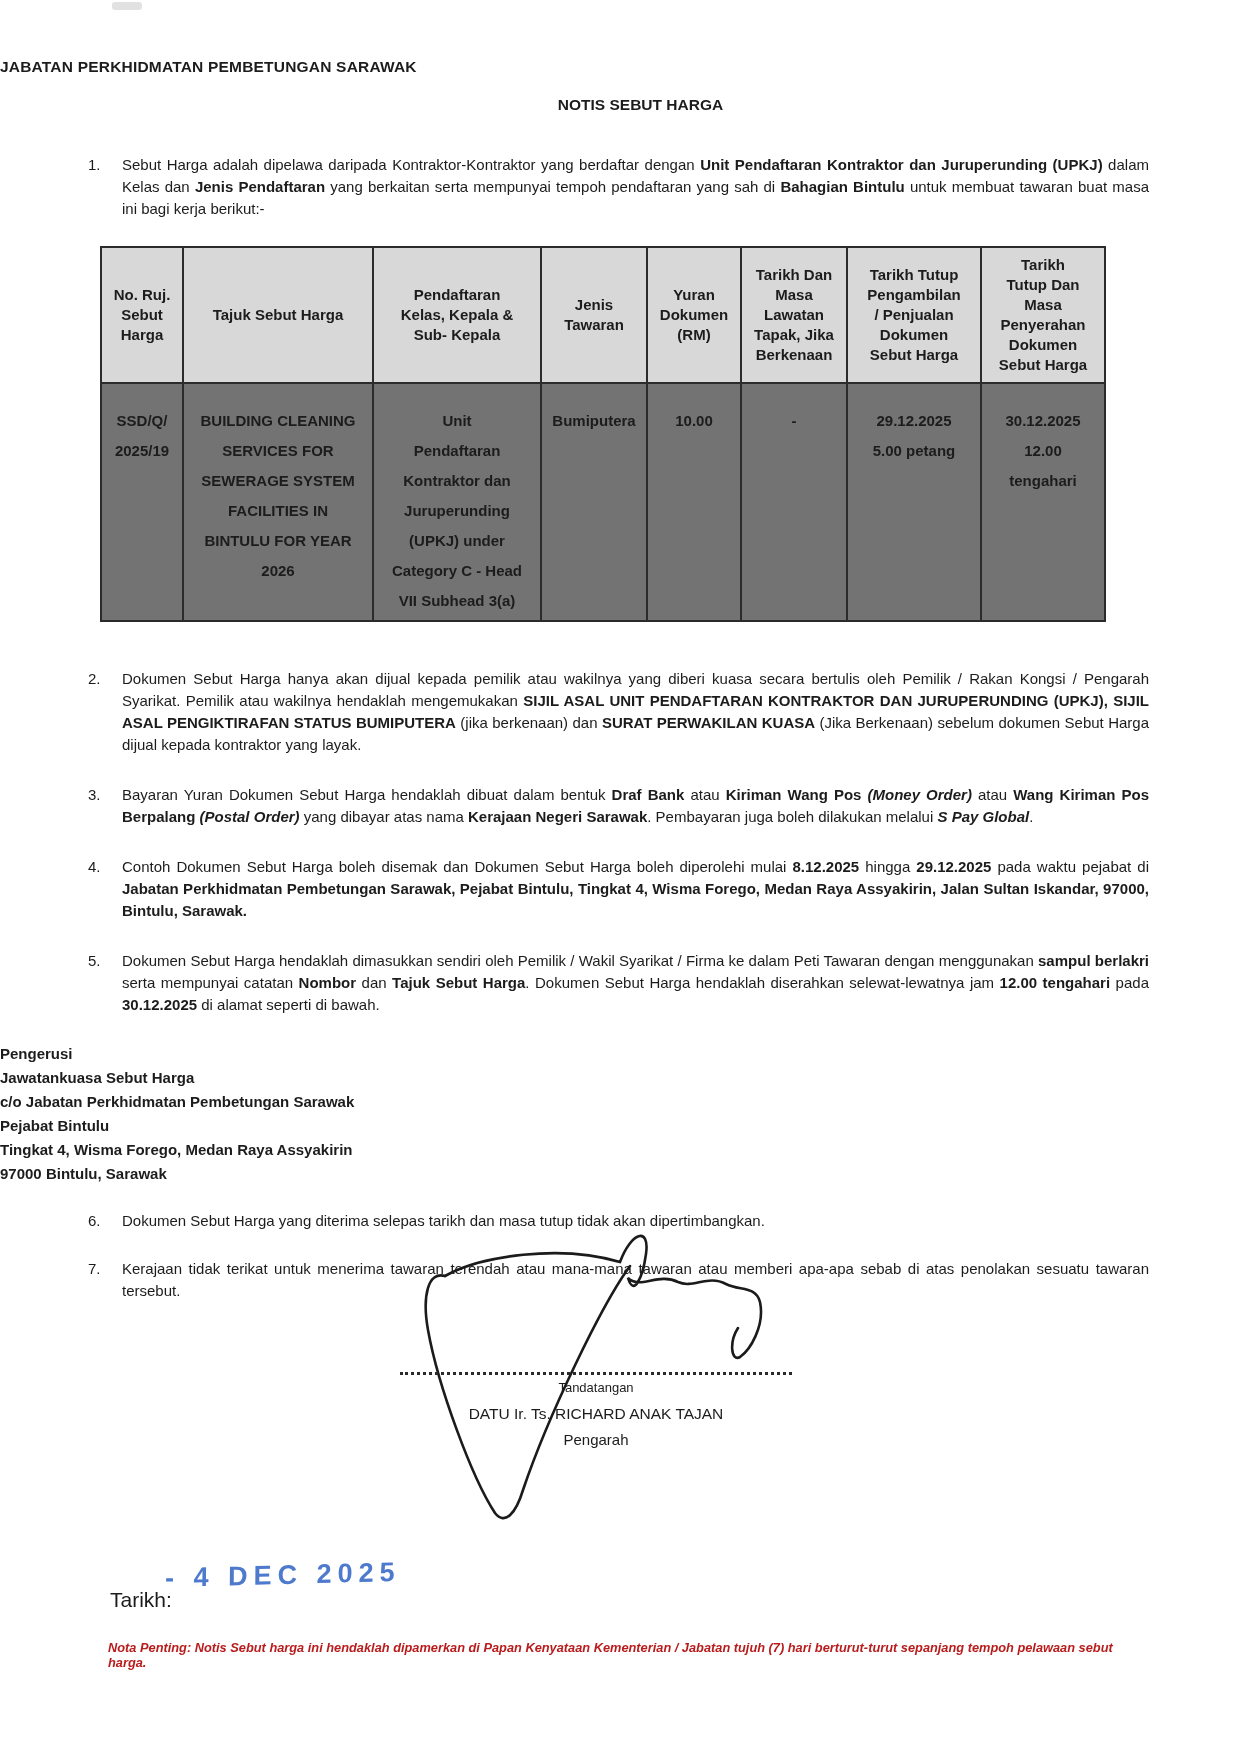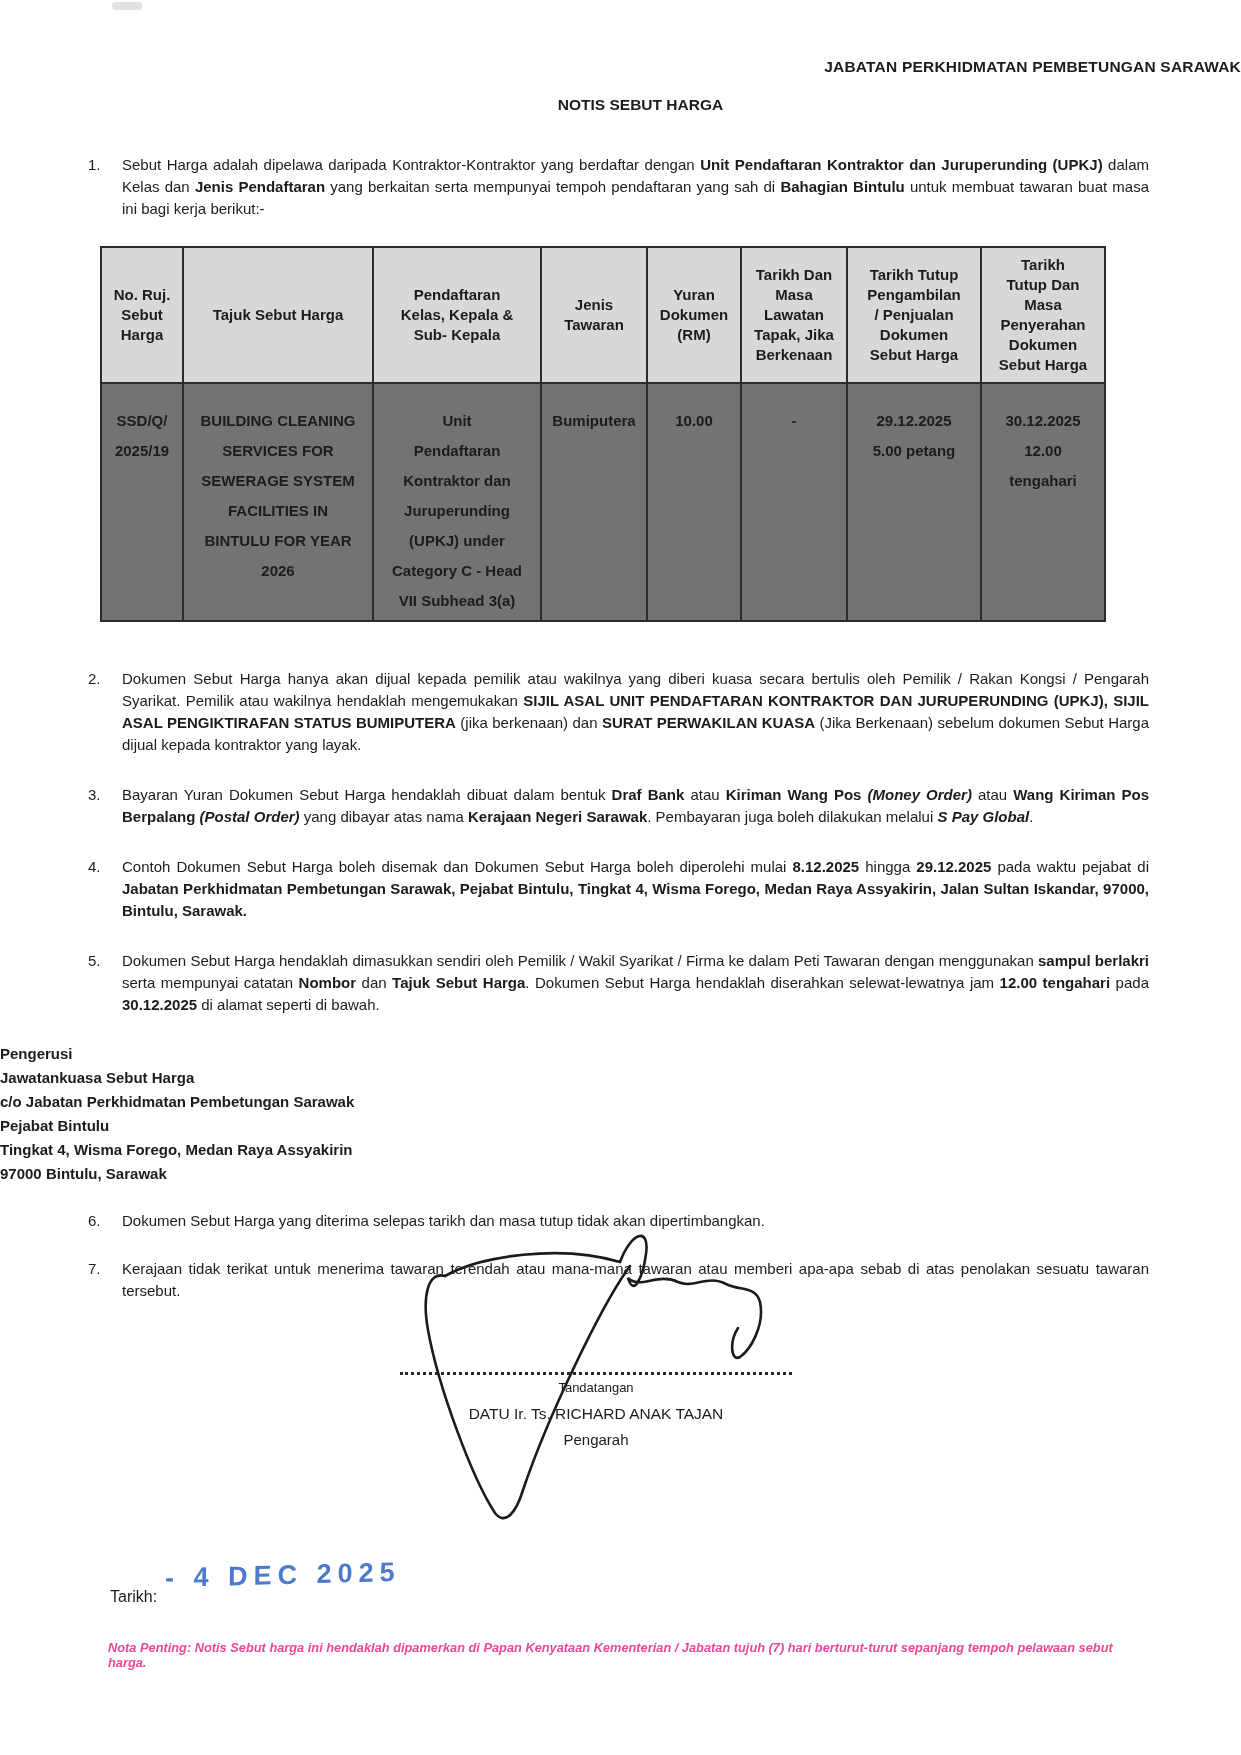--- a/index.html
+++ b/index.html
@@ -5,21 +5,21 @@
   html,body{margin:0;padding:0;background:#ffffff;}
   .page{
     position:relative;
     width:1241px;height:1755px;
     background:#ffffff;
     font-family:"Liberation Sans", sans-serif;
     color:#1c1c1c;
     overflow:hidden;
   }
   .smudge{position:absolute;left:112px;top:2px;width:30px;height:8px;background:#c8c8c8;opacity:.55;border-radius:3px;}
-  .title{padding-top:58px;text-align:right;font-size:15.5px;font-weight:700;letter-spacing:.2px;}
+  .title{padding-top:58px;text-align:left;font-size:15.5px;font-weight:700;letter-spacing:.2px;}
   .subtitle{margin-top:20px;text-align:center;font-size:15.5px;font-weight:700;padding-left:40px;}
   .para{display:flex;margin:0 92px 0 88px;font-size:15px;line-height:22px;}
   .para .num{width:34px;flex-shrink:0;font-weight:400;}
   .para .body{flex:1;text-align:justify;}
   .p1{margin-top:40px;}
   .p2{margin-top:46px;}
   .p3{margin-top:28px;}
   .p4{margin-top:28px;}
   .p5{margin-top:28px;}
   .p6{margin-top:24px;}
@@ -53,29 +53,29 @@
   }
   .address{margin-top:26px;text-align:left;font-weight:700;font-size:15px;line-height:24px;}
   .address div{min-height:24px;}
   .sig-area{position:relative;margin-top:32px;height:110px;}
   .sig-svg{position:absolute;left:388px;top:-100px;width:412px;height:300px;pointer-events:none;}
   .dotline{position:absolute;left:400px;top:38px;width:392px;border-bottom:3.5px dotted #2a2a2a;}
   .sig-caption{position:absolute;left:400px;top:46px;width:392px;text-align:center;font-size:13px;}
   .sig-name{position:absolute;left:370px;top:71px;width:452px;text-align:center;font-size:15.5px;}
   .sig-role{position:absolute;left:400px;top:97px;width:392px;text-align:center;font-size:15px;}
   .date-row{position:relative;margin:130px 0 0 110px;height:40px;}
-  .tarikh{font-size:16px;position:absolute;left:0;top:14px;}
+  .tarikh{font-size:21px;position:absolute;left:0;top:14px;}
   .stamp{
     position:absolute;left:55px;top:-14px;
     font-size:27px;font-weight:700;letter-spacing:6px;
     transform:rotate(-1.5deg) skewX(-2deg);
     opacity:.92;
     font-family:"Liberation Sans", sans-serif;
   }
-  .footnote{margin:26px 108px 0 108px;font-size:12.8px;font-style:italic;font-weight:600;color:#ec4899;}
+  .footnote{margin:26px 108px 0 108px;font-size:12.8px;font-style:italic;font-weight:600;color:#b91c1c;}
   .footnote .lead{font-weight:800;}
 </style>
 </head>
 <body>
 
 <div class="page">
   <div class="smudge"></div>
 
   <div class="title">JABATAN PERKHIDMATAN PEMBETUNGAN SARAWAK</div>
   <div class="subtitle">NOTIS SEBUT HARGA</div>

